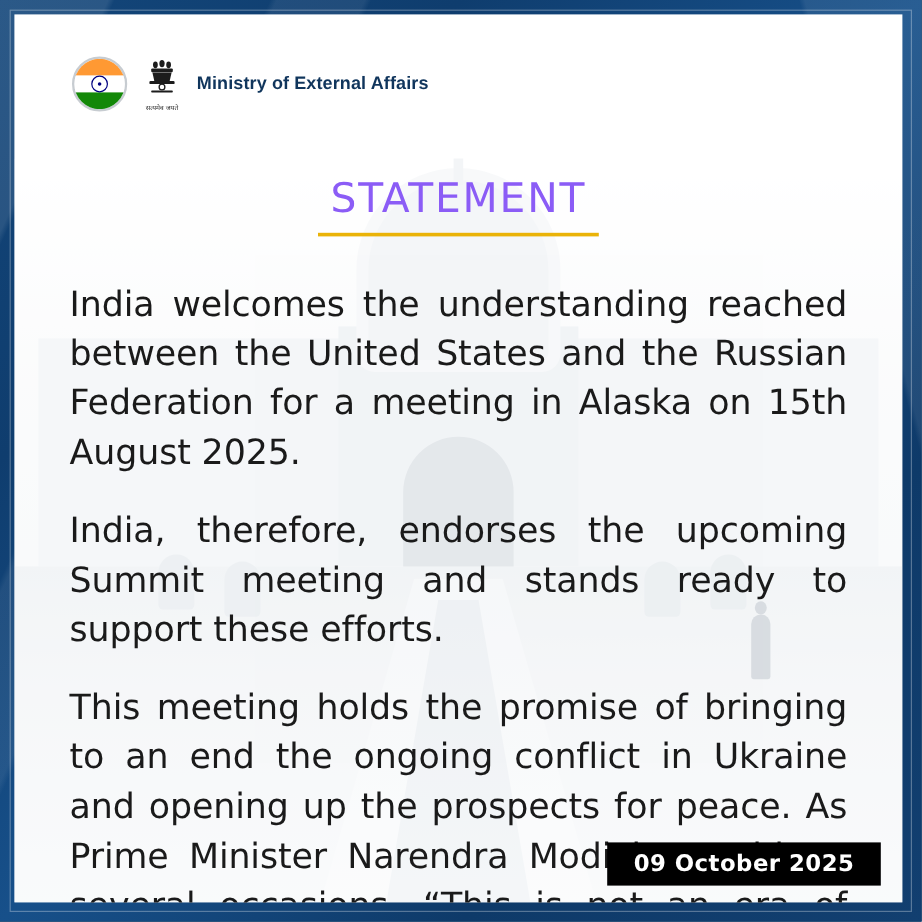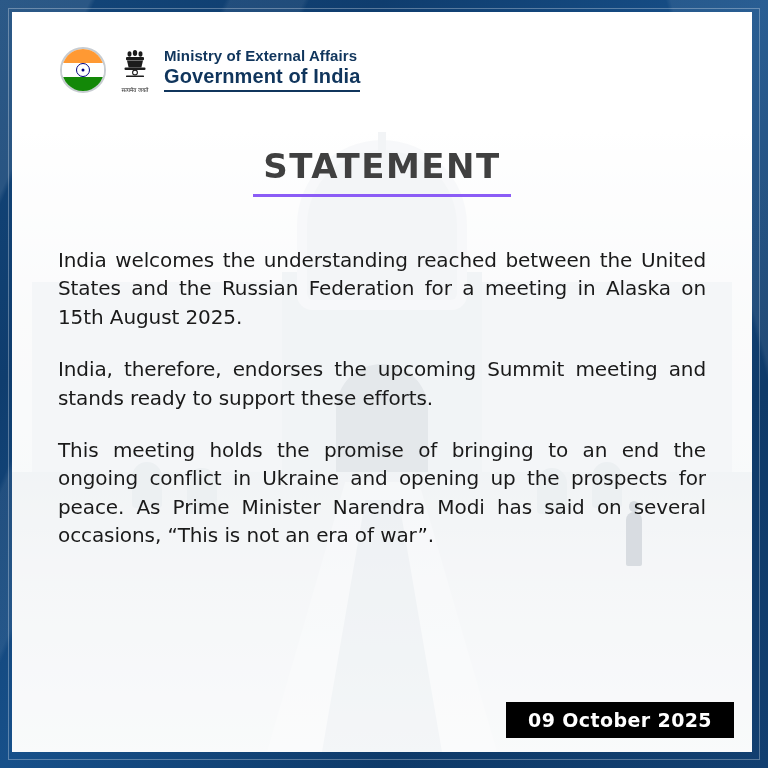--- a/index.html
+++ b/index.html
@@ -188,41 +188,40 @@
   
   .title-wrap {
     position: relative;
     text-align: center;
     margin-top: 52px;
   }
   .title {
     display: inline-block;
     font-family: "DejaVu Sans", sans-serif;
     font-size: 34px;
-    font-weight: bold;
+    font-weight: normal;
     letter-spacing: 1.5px;
-    color: #404040;
+    color: #8b5cf6;
     padding: 0 10px 8px 10px;
-    border-bottom: 3px solid #8b5cf6;
+    border-bottom: 3px solid #eab308;
   }
 
   
   .body {
     position: relative;
     padding: 36px 46px 0 46px;
   }
   .para {
     font-family: "DejaVu Sans", sans-serif;
-    font-size: 20px;
+    font-size: 29px;
     line-height: 1.42;
     color: #1a1a1a;
     text-align: justify;
     margin-bottom: 24px;
     letter-spacing: -0.1px;
-    margin-top: 13px;
   }
   .para:last-child { margin-bottom: 0; }
 
   
   .date-stamp {
     position: absolute;
     right: 18px; bottom: 14px;
     background: #000000;
     color: #ffffff;
     font-family: "DejaVu Sans", sans-serif;
@@ -276,21 +275,20 @@
             <rect x="4.5" y="20.5" width="21" height="2.6" rx="1"></rect>
             <circle cx="15" cy="25.5" r="2.4" fill="none" stroke="#1c1c1c" stroke-width="1.1"></circle>
             <rect x="6" y="28.5" width="18" height="1.6" rx="0.6"></rect>
           </g>
         </svg>
         <div style="font-size:5.5px;color:#1c1c1c;font-family:'DejaVu Sans',sans-serif;margin-top:1px;">सत्यमेव जयते</div>
       </div>
 
       <div class="ministry-text">
         <div class="ministry-line1">Ministry of External Affairs</div>
-        <div class="ministry-line2">Government of India</div>
       </div>
     </div>
 
     <div class="title-wrap">
       <span class="title">STATEMENT</span>
     </div>
 
     <div class="body">
       <p class="para">India welcomes the understanding reached between the United States and the Russian Federation for a meeting in Alaska on 15th August 2025.</p>
       <p class="para">India, therefore, endorses the upcoming Summit meeting and stands ready to support these efforts.</p>

